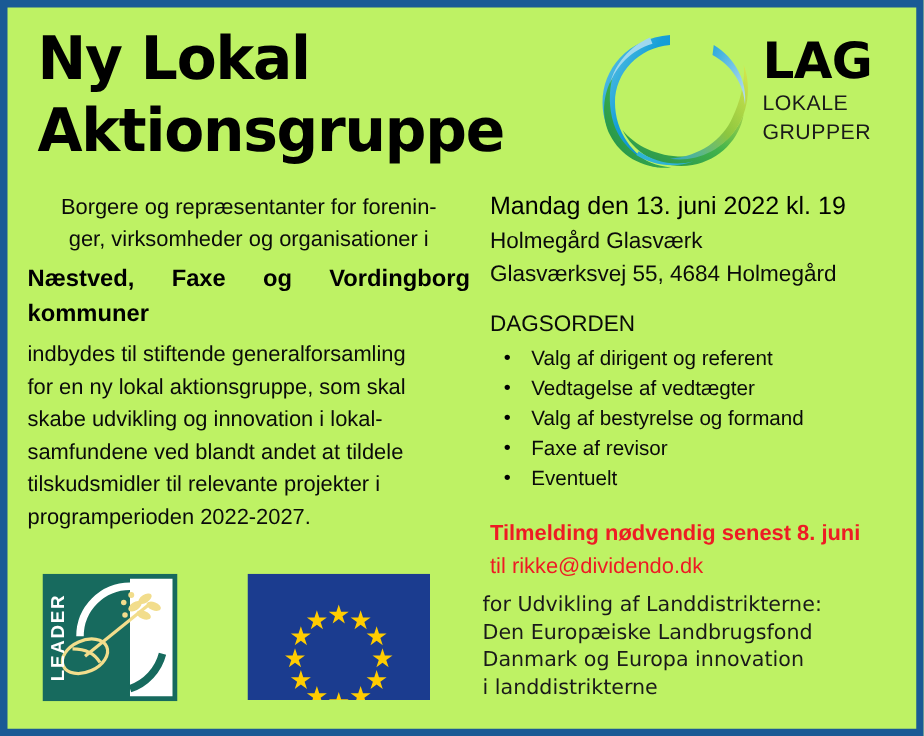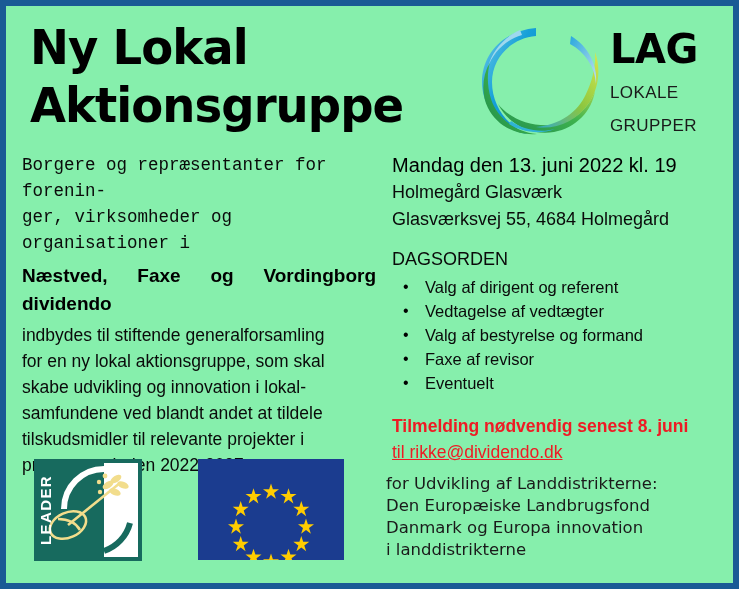--- a/index.html
+++ b/index.html
@@ -11,21 +11,21 @@
     width: 739px;
     height: 589px;
     font-family: "Liberation Sans", sans-serif;
     overflow: hidden;
   }
   .poster {
     position: relative;
     box-sizing: border-box;
     width: 739px;
     height: 589px;
-    background: #86efac;
+    background: #bef264;
     border: 6px solid #1a5a95;
     padding: 0;
   }
 
   
   .header {
     position: relative;
     height: 140px;
     padding: 0;
   }
@@ -74,21 +74,21 @@
     line-height: 42px;
     color: #000000;
     letter-spacing: -0.5px;
   }
   .lag-sub {
     font-family: "Liberation Sans", sans-serif;
     font-size: 17px;
     line-height: 21px;
     color: #1a1a1a;
     letter-spacing: 0.4px;
-    margin-top: 12px;
+    margin-top: 2px;
   }
 
   
   .columns {
     position: absolute;
     left: 0;
     top: 146px;
     right: 0;
     height: 300px;
   }
@@ -106,21 +106,21 @@
   }
 
   .para {
     font-family: "Liberation Sans", sans-serif;
     font-size: 17.5px;
     line-height: 26px;
     color: #0a0a0a;
     text-align: justify;
     margin: 0;
   }
-  .para.first { text-align: left; font-family: Liberation Mono, monospace; }
+  .para.first { text-align: center; }
   .emph {
     font-family: "Liberation Sans", sans-serif;
     font-size: 19px;
     font-weight: 700;
     line-height: 28px;
     color: #000000;
     text-align: justify;
     margin: 6px 0 4px 0;
   }
   .emph .jline { display: block; }
@@ -278,21 +278,21 @@
 
   <div class="columns">
 
     <div class="col-left">
       <p class="para first">
         <span>Borgere og repræsentanter for forenin-</span><br>
         <span>ger, virksomheder og organisationer i</span>
       </p>
       <p class="emph">
         <span class="jline spread">Næstved, Faxe og Vordingborg</span>
-        <span class="jline">dividendo</span>
+        <span class="jline">kommuner</span>
       </p>
       <p class="para">
         <span>indbydes til stiftende generalforsamling</span><br>
         <span>for en ny lokal aktionsgruppe, som skal</span><br>
         <span>skabe udvikling og innovation i lokal-</span><br>
         <span>samfundene ved blandt andet at tildele</span><br>
         <span>tilskudsmidler til relevante projekter i</span><br>
         <span>programperioden 2022-2027.</span>
       </p>
     </div>
@@ -318,21 +318,21 @@
         <li>
           <span class="bullet">•</span>
           <span>Faxe af revisor</span>
         </li>
         <li>
           <span class="bullet">•</span>
           <span>Eventuelt</span>
         </li>
       </ul>
       <div class="red-bold" style="color: rgb(238, 27, 36);">Tilmelding nødvendig senest 8. juni</div>
-      <div class="red-mail" style="color: rgb(238, 27, 36); text-decoration: underline;">til rikke@dividendo.dk</div>
+      <div class="red-mail" style="color: rgb(238, 27, 36);">til rikke@dividendo.dk</div>
     </div>
   </div>
 
   <div class="footer">
 
     <svg class="leader-logo" viewBox="0 0 108 102">
       <rect x="0" y="0" width="108" height="102" fill="#176a5e"></rect>
       <rect x="70" y="4" width="34" height="94" fill="#ffffff"></rect>
       <path d="M70 10 A40 40 0 0 0 30 50" fill="none" stroke="#ffffff" stroke-width="6"></path>
       <path d="M70 92 A40 40 0 0 0 96 64" fill="none" stroke="#176a5e" stroke-width="6"></path>

